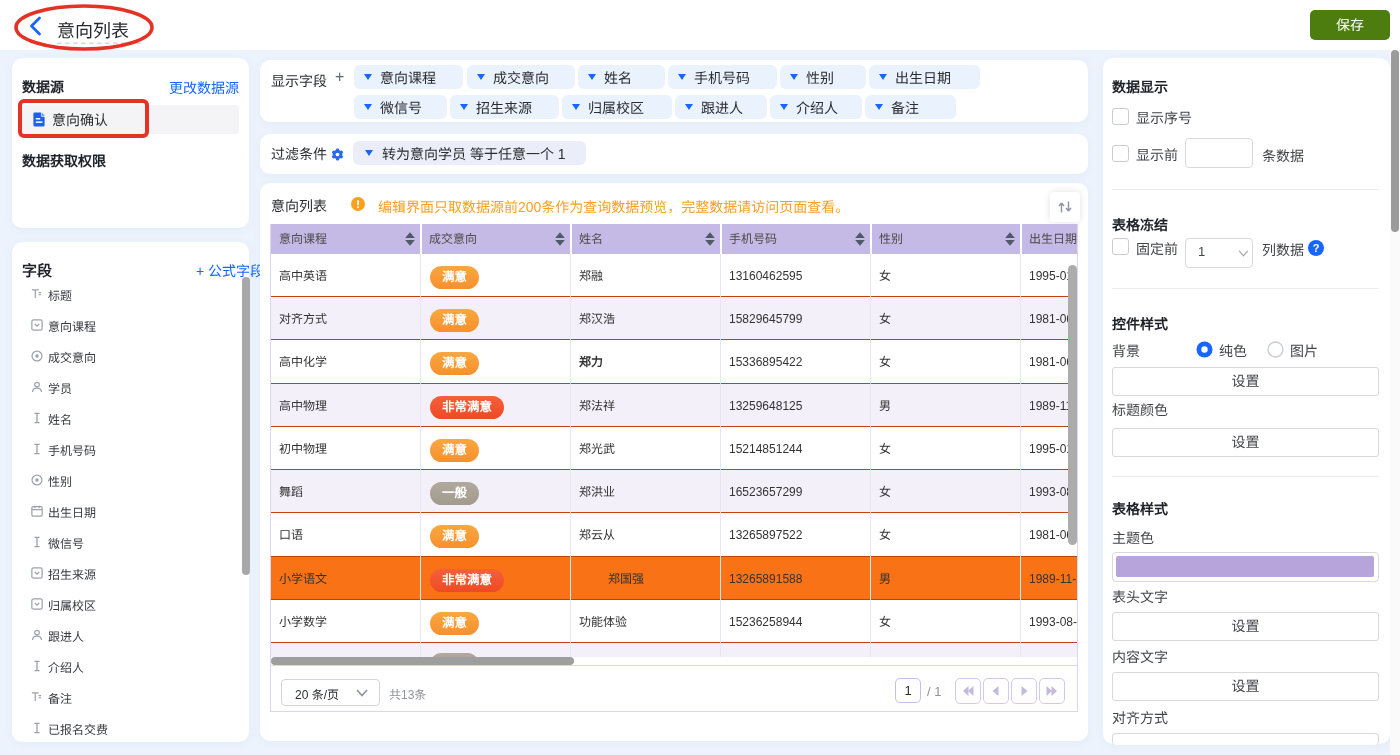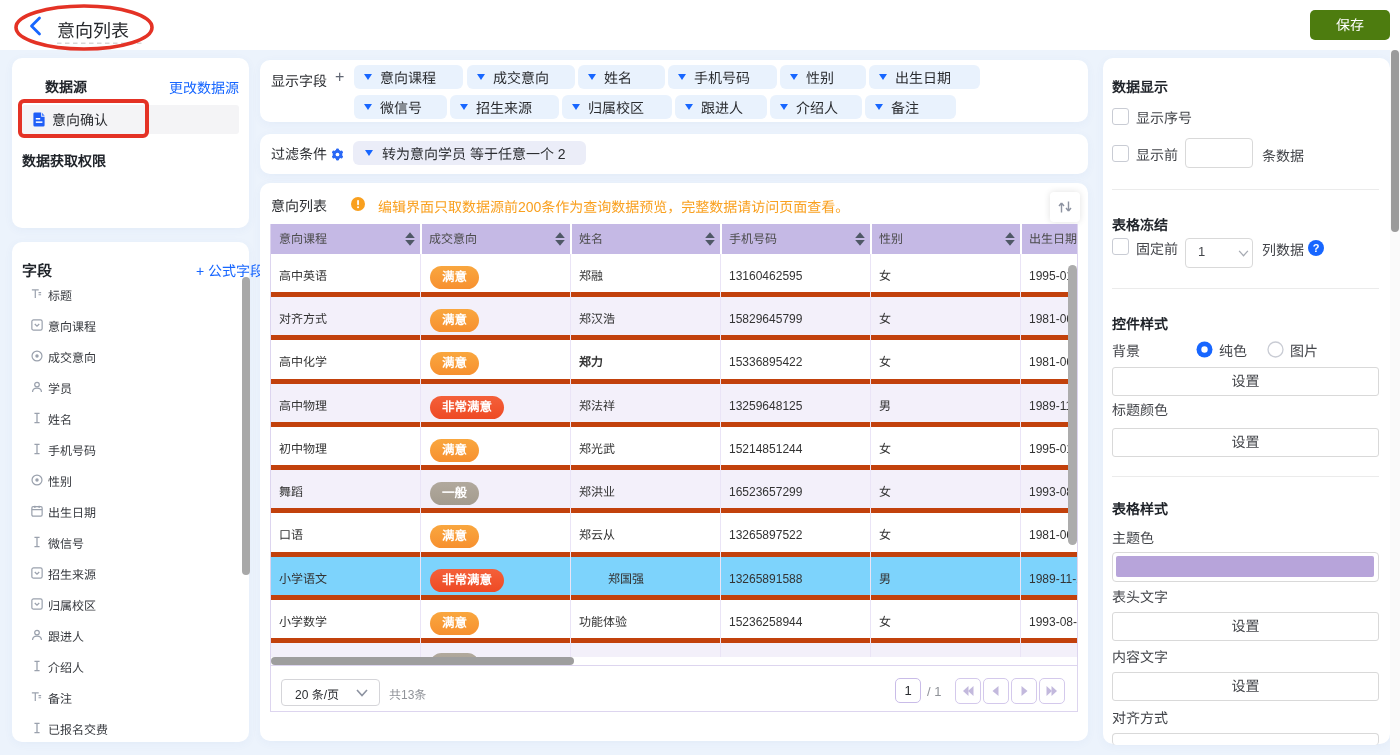--- a/index.html
+++ b/index.html
@@ -15,21 +15,21 @@
   .tag{display:inline-block;height:23px;line-height:23px;border-radius:11.5px;color:#fff;font-weight:bold;padding:0 12px;font-size:12.5px;}
   .thumb{position:absolute;background:#a8a8a8;border-radius:5px;}
   .fitem{position:absolute;left:31px;height:16px;display:flex;align-items:center;color:#383b40;font-size:12px;}
   .fitem svg{margin-right:5px;flex:none;}
   .setbtn{position:absolute;left:1112px;width:265px;height:27px;border:1px solid #d9d9d9;border-radius:3px;text-align:center;line-height:27px;color:#43454a;background:#fff;}
   .rlabel{position:absolute;left:1112px;color:#43454a;}
   .rtitle{position:absolute;left:1112px;color:#1f2329;font-weight:bold;}
   .divider{position:absolute;left:1112px;width:267px;height:1px;background:#ebebeb;}
   .cbox{position:absolute;width:15px;height:15px;border:1px solid #c9ccd4;border-radius:3px;background:#fff;}
   .hcell{position:absolute;top:0;height:30px;line-height:30px;color:#4c4c4c;font-size:12px;}
-  .row{position:absolute;left:271px;width:806px;height:43px;box-sizing:border-box;border-bottom:5px solid #c2410c;overflow:hidden;}
+  .row{position:absolute;left:271px;width:806px;height:43px;box-sizing:border-box;border-bottom:1px solid #c2410c;overflow:hidden;}
   .row .c{position:absolute;top:0;line-height:44px;white-space:nowrap;font-size:12px;}
   .row .tg{position:absolute;top:11px;line-height:23px;}
 </style>
 </head>
 <body>
 <div class="page">
 
   <div class="abs" style="left:0;top:0;width:1400px;height:50px;background:#fff;"></div>
   <svg class="abs" style="left:26px;top:14px;" width="18" height="24" viewBox="0 0 18 24">
     <path d="M13.5 4 L5.5 12 L13.5 20" fill="none" stroke="#1766ff" stroke-width="2.8" stroke-linecap="round" stroke-linejoin="round"></path>
@@ -37,21 +37,21 @@
   <div class="abs" style="left:57px;top:16px;font-size:18px;color:#26282c;font-weight:500;">意向列表</div>
   <svg class="abs" style="left:57px;top:42px;" width="86" height="3" viewBox="0 0 86 3">
       <line x1="0" y1="1.2" x2="86" y2="1.2" stroke="#d7d7d7" stroke-width="1.6" stroke-dasharray="4.5 3.5"></line>
     </svg>
   <svg class="abs" style="left:13px;top:3px;" width="142" height="49" viewBox="0 0 142 49">
     <ellipse cx="71" cy="24.5" rx="68" ry="21.5" fill="none" stroke="#e43225" stroke-width="3.6"></ellipse>
   </svg>
   <div class="abs btn-blue" style="left:1310px;top:10px;width:80px;height:30px;line-height:30px;">保存</div>
 
   <div class="card" style="left:12px;top:58px;width:237px;height:170px;"></div>
-  <div class="abs bold" style="left:22px;top:76px;color:#1f2329;margin-left:23px;">数据源</div>
+  <div class="abs bold" style="left:22px;top:76px;color:#1f2329;">数据源</div>
   <div class="abs blue" style="left:169px;top:77px;">更改数据源</div>
   <div class="abs" style="left:22px;top:105px;width:217px;height:29px;background:#f4f4f6;border-radius:3px;"></div>
   <svg class="abs" style="left:33px;top:112px;" width="12" height="15" viewBox="0 0 12 15">
     <path d="M2.6 0.4 h5.6 v4.3 h3.4 v8.5 a1.4 1.4 0 0 1 -1.4 1.4 h-8.4 a1.4 1.4 0 0 1 -1.4 -1.4 v-11.4 a1.4 1.4 0 0 1 1.4 -1.4 z" fill="#1f5ef7"></path>
     <path d="M9 0.7 L11.7 3.7 L9 3.7 z" fill="#4a80ff"></path>
     <rect x="2.8" y="6" width="4.4" height="1.5" fill="#fff"></rect>
     <rect x="2.8" y="9.4" width="6.6" height="1.5" fill="#fff"></rect>
   </svg>
   <div class="abs" style="left:52px;top:109px;color:#2b2d31;">意向确认</div>
   <div class="abs" style="left:18px;top:99px;width:123px;height:31px;border:4px solid #e43225;border-radius:6px;"></div>
@@ -236,21 +236,21 @@
         </g>
     <g transform="rotate(120 12 12)">
           <rect x="9.2" y="1" width="5.6" height="5" rx="2.2"></rect>
           <rect x="9.2" y="18" width="5.6" height="5" rx="2.2"></rect>
         </g>
       </g>
     <circle cx="12" cy="12" r="3.4" fill="#fff"></circle>
   </svg>
   <div class="abs" style="left:353px;top:141px;height:24px;background:#ebedf8;border-radius:6px;display:flex;align-items:center;padding:0 12px;">
     <span style="width:0;height:0;border-left:4.5px solid transparent;border-right:4.5px solid transparent;border-top:6px solid #1766ff;margin-right:9px;"></span>
-    <span style="color:#2b2d31;">转为意向学员 等于任意一个 2</span>
+    <span style="color:#2b2d31;">转为意向学员 等于任意一个 1</span>
     <span style="width:8px;"></span>
   </div>
 
   <div class="card" style="left:260px;top:183px;width:828px;height:558px;"></div>
   <div class="abs" style="left:271px;top:195px;color:#2b2d31;">意向列表</div>
   <svg class="abs" style="left:351px;top:197px;" width="14" height="14" viewBox="0 0 15 15">
     <circle cx="7.5" cy="7.5" r="7.5" fill="#f9a01f"></circle>
     <rect x="6.6" y="3.2" width="1.9" height="5.6" rx="0.9" fill="#fff"></rect>
     <circle cx="7.55" cy="11" r="1.1" fill="#fff"></circle>
   </svg>
@@ -345,21 +345,21 @@
         <span class="c" style="left:758px;">1993-08-21</span>
       </div>
 <div class="row" style="top:513px;height:44px;background:#fff;">
 <span class="c" style="left:8px;">口语</span>
         <span class="tg" style="left:159px;"><span class="tag" style="background:linear-gradient(180deg,#f9a73f,#f7902f);">满意</span></span>
 <span class="c" style="left:308px;">郑云从</span>
         <span class="c" style="left:458px;">13265897522</span>
 <span class="c" style="left:608px;">女</span>
         <span class="c" style="left:758px;">1981-06-03</span>
       </div>
-<div class="row" style="top:557px;height:43px;background:#7dd3fc;">
+<div class="row" style="top:557px;height:43px;background:#f97316;">
 <span class="c" style="left:8px;">小学语文</span>
         <span class="tg" style="left:159px;"><span class="tag" style="background:linear-gradient(180deg,#f4603a,#ee4a24);">非常满意</span></span>
 <span class="c" style="left:308px;margin-left:29px;">郑国强</span>
         <span class="c" style="left:458px;">13265891588</span>
 <span class="c" style="left:608px;">男</span>
         <span class="c" style="left:758px;">1989-11-27</span>
       </div>
 <div class="row" style="top:600px;height:43px;background:#fff;">
 <span class="c" style="left:8px;">小学数学</span>
         <span class="tg" style="left:159px;"><span class="tag" style="background:linear-gradient(180deg,#f9a73f,#f7902f);">满意</span></span>

